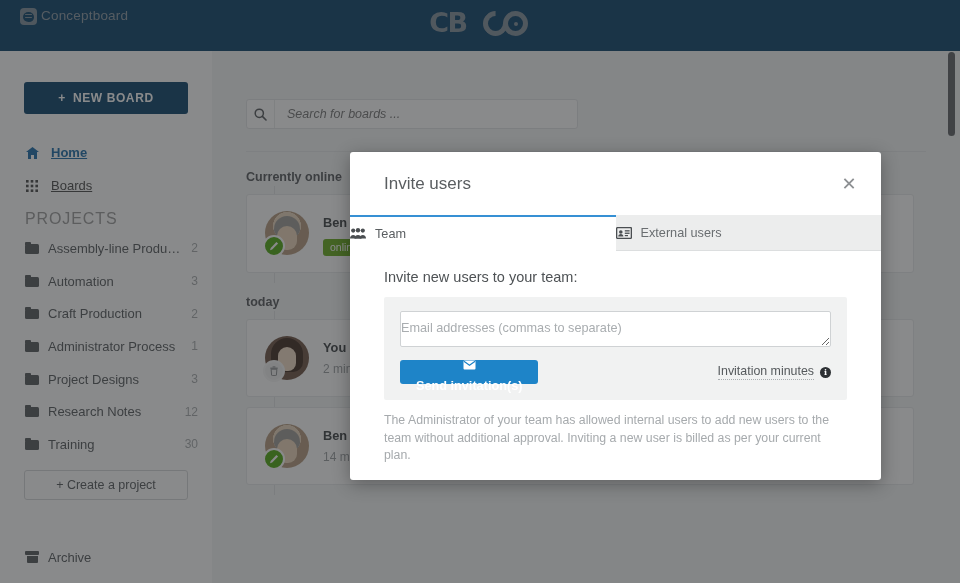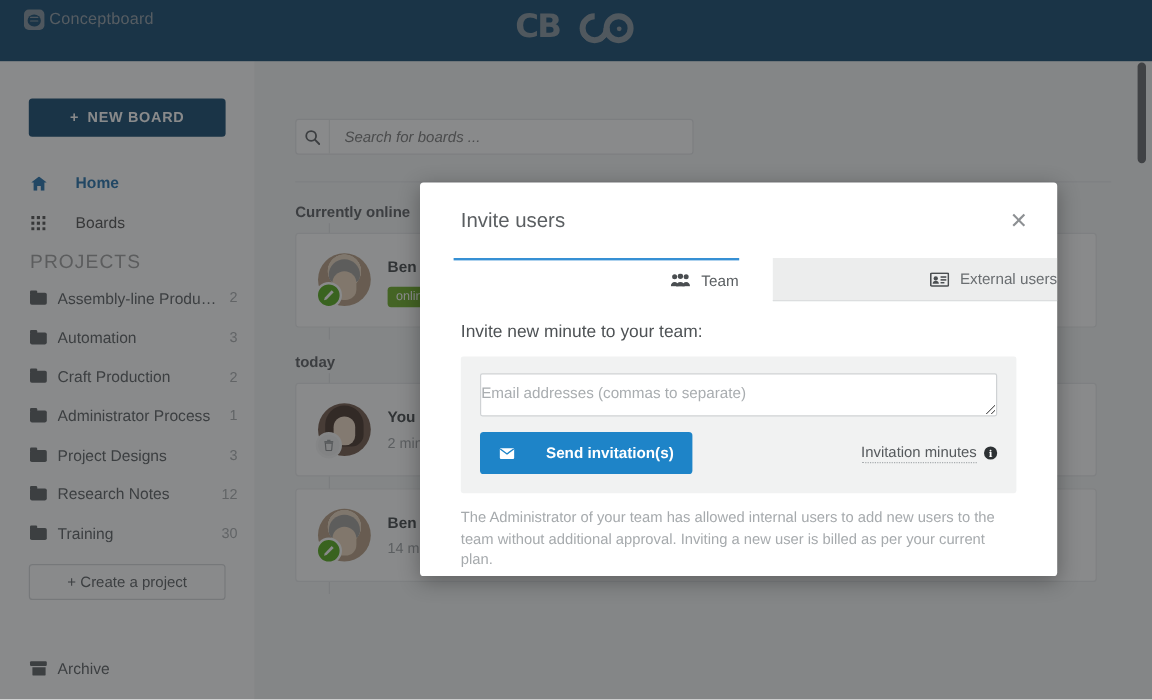--- a/index.html
+++ b/index.html
@@ -76,22 +76,22 @@
     margin: 31px 24px 0 24px;
     height: 32px; border-radius: 3px;
     background: #0a4068; color: #ffffff;
     font-size: 12px; font-weight: 700; letter-spacing: .6px;
     display: flex; align-items: center; justify-content: center; gap: 7px;
     cursor: pointer; border: none;
   }
   .nav-list { margin-top: 22px; }
   .nav-item {
     height: 33px; padding-left: 25px;
-    display: flex; align-items: center; gap: 24px;
-    font-size: 13px; color: #4a4a4a; cursor: pointer;
+    display: flex; align-items: center; gap: 12px;
+    font-size: 13px; color: #4a4a4a; cursor: pointer; text-decoration: underline;
   }
   .nav-item.active { color: #1b6ca8; font-weight: 700; }
   .nav-icon { width: 14px; height: 14px; display: inline-flex; align-items: center; justify-content: center; flex: 0 0 14px; }
   .section-label {
     margin: 8px 0 4px 25px;
     font-size: 16px; letter-spacing: .9px; color: #9b9b9b; text-transform: uppercase;
   }
   .proj-item {
     height: 32.7px; padding: 0 14px 0 25px;
     display: flex; align-items: center; gap: 9px;
@@ -242,23 +242,23 @@
     display: flex; align-items: center; padding: 0 20px 0 34px;
   }
   .modal-title { flex: 1 1 auto; font-size: 17px; color: #5a5e61; }
   .modal-close {
     width: 24px; height: 24px; display:flex; align-items:center; justify-content:center;
     color: #8d9093; font-size: 18px; cursor: pointer; line-height: 1;
     background: none; border: none; font-family: "Liberation Sans", sans-serif;
   }
   .tabs { display: flex; height: 36px; flex: 0 0 36px; }
   .tab {
-    flex: 1 1 50%; display: flex; align-items: center; justify-content: flex-end; gap: 9px;
+    flex: 1 1 50%; display: flex; align-items: center; justify-content: flex-start; gap: 9px;
     font-size: 12.7px; color: #6a6e71; cursor: pointer;
-    background: #eceded; border-bottom: 1px solid #dcdedf; margin-left: 28px;
+    background: #eceded; border-bottom: 1px solid #dcdedf;
   }
   .tab.active {
     background: #ffffff; color: #5a5e61;
     border-top: 2px solid #3690d4; border-bottom: 1px solid #ffffff;
   }
   .modal-body { flex: 1 1 auto; padding: 18px 34px 0 34px; }
   .body-head { font-size: 14.5px; color: #4e5255; margin-bottom: 12px; }
   .invite-panel {
     background: #f1f2f2; border-radius: 2px;
     padding: 14px 16px 16px 16px;
@@ -269,23 +269,24 @@
     font-size: 12.7px; color: #9a9ea1; padding: 9px 0;
     outline: none; background: #ffffff; display: block;
     font-family: "Liberation Sans", sans-serif;
   }
   .email-area::placeholder { color: #a9adb0; }
   .panel-row {
     display: flex; align-items: center; margin-top: 13px;
   }
   .send-btn {
     background: #1e84c8; color: #ffffff; border: none; border-radius: 3px;
-    height: 35px; padding: 0 16px; font-size: 12.7px; font-weight: 700;
-    display: flex; align-items: center; gap: 26px; cursor: pointer;
+    height: 24px; padding: 0 16px; font-size: 12.7px; font-weight: 700;
+    display: flex; align-items: center; gap: 9px; cursor: pointer;
     font-family: "Liberation Sans", sans-serif;
+    flex-direction: column;
   }
   .preview-link {
     margin-left: auto; font-size: 12.4px; color: #55595c;
     display: flex; align-items: center; gap: 6px; cursor: pointer;
   }
   .preview-link .lbl { border-bottom: 1px dotted #a9adb0; padding-bottom: 1px; }
   .info-dot {
     width: 11px; height: 11px; border-radius: 50%; background: #2d3134;
     color: #ffffff; font-size: 8px; font-weight: 700;
     display: flex; align-items: center; justify-content: center;
@@ -513,21 +514,21 @@
             <rect x="8.8" y="3.2" width="4.8" height="1.3" fill="#4a4e51"></rect>
             <rect x="8.8" y="5.6" width="4.8" height="1.3" fill="#4a4e51"></rect>
             <rect x="8.8" y="8" width="3.2" height="1.2" fill="#4a4e51"></rect>
           </svg>
         </span>
         <span>External users</span>
       </div>
     </div>
 
     <div class="modal-body">
-      <div class="body-head">Invite new minute to your team:</div>
+      <div class="body-head">Invite new users to your team:</div>
 
       <div class="invite-panel">
         <textarea class="email-area" rows="1" placeholder="Email addresses (commas to separate)" style=""></textarea>
         <div class="panel-row">
           <button class="send-btn">
             <span>
               <svg width="13" height="10" viewBox="0 0 13 10">
                 <rect x="0.5" y="0.5" width="12" height="9" rx="1" fill="#ffffff"></rect>
                 <path d="M0.9 1.2l5.6 4.1 5.6-4.1" fill="none" stroke="#1e84c8" stroke-width="1.2"></path>
               </svg>

